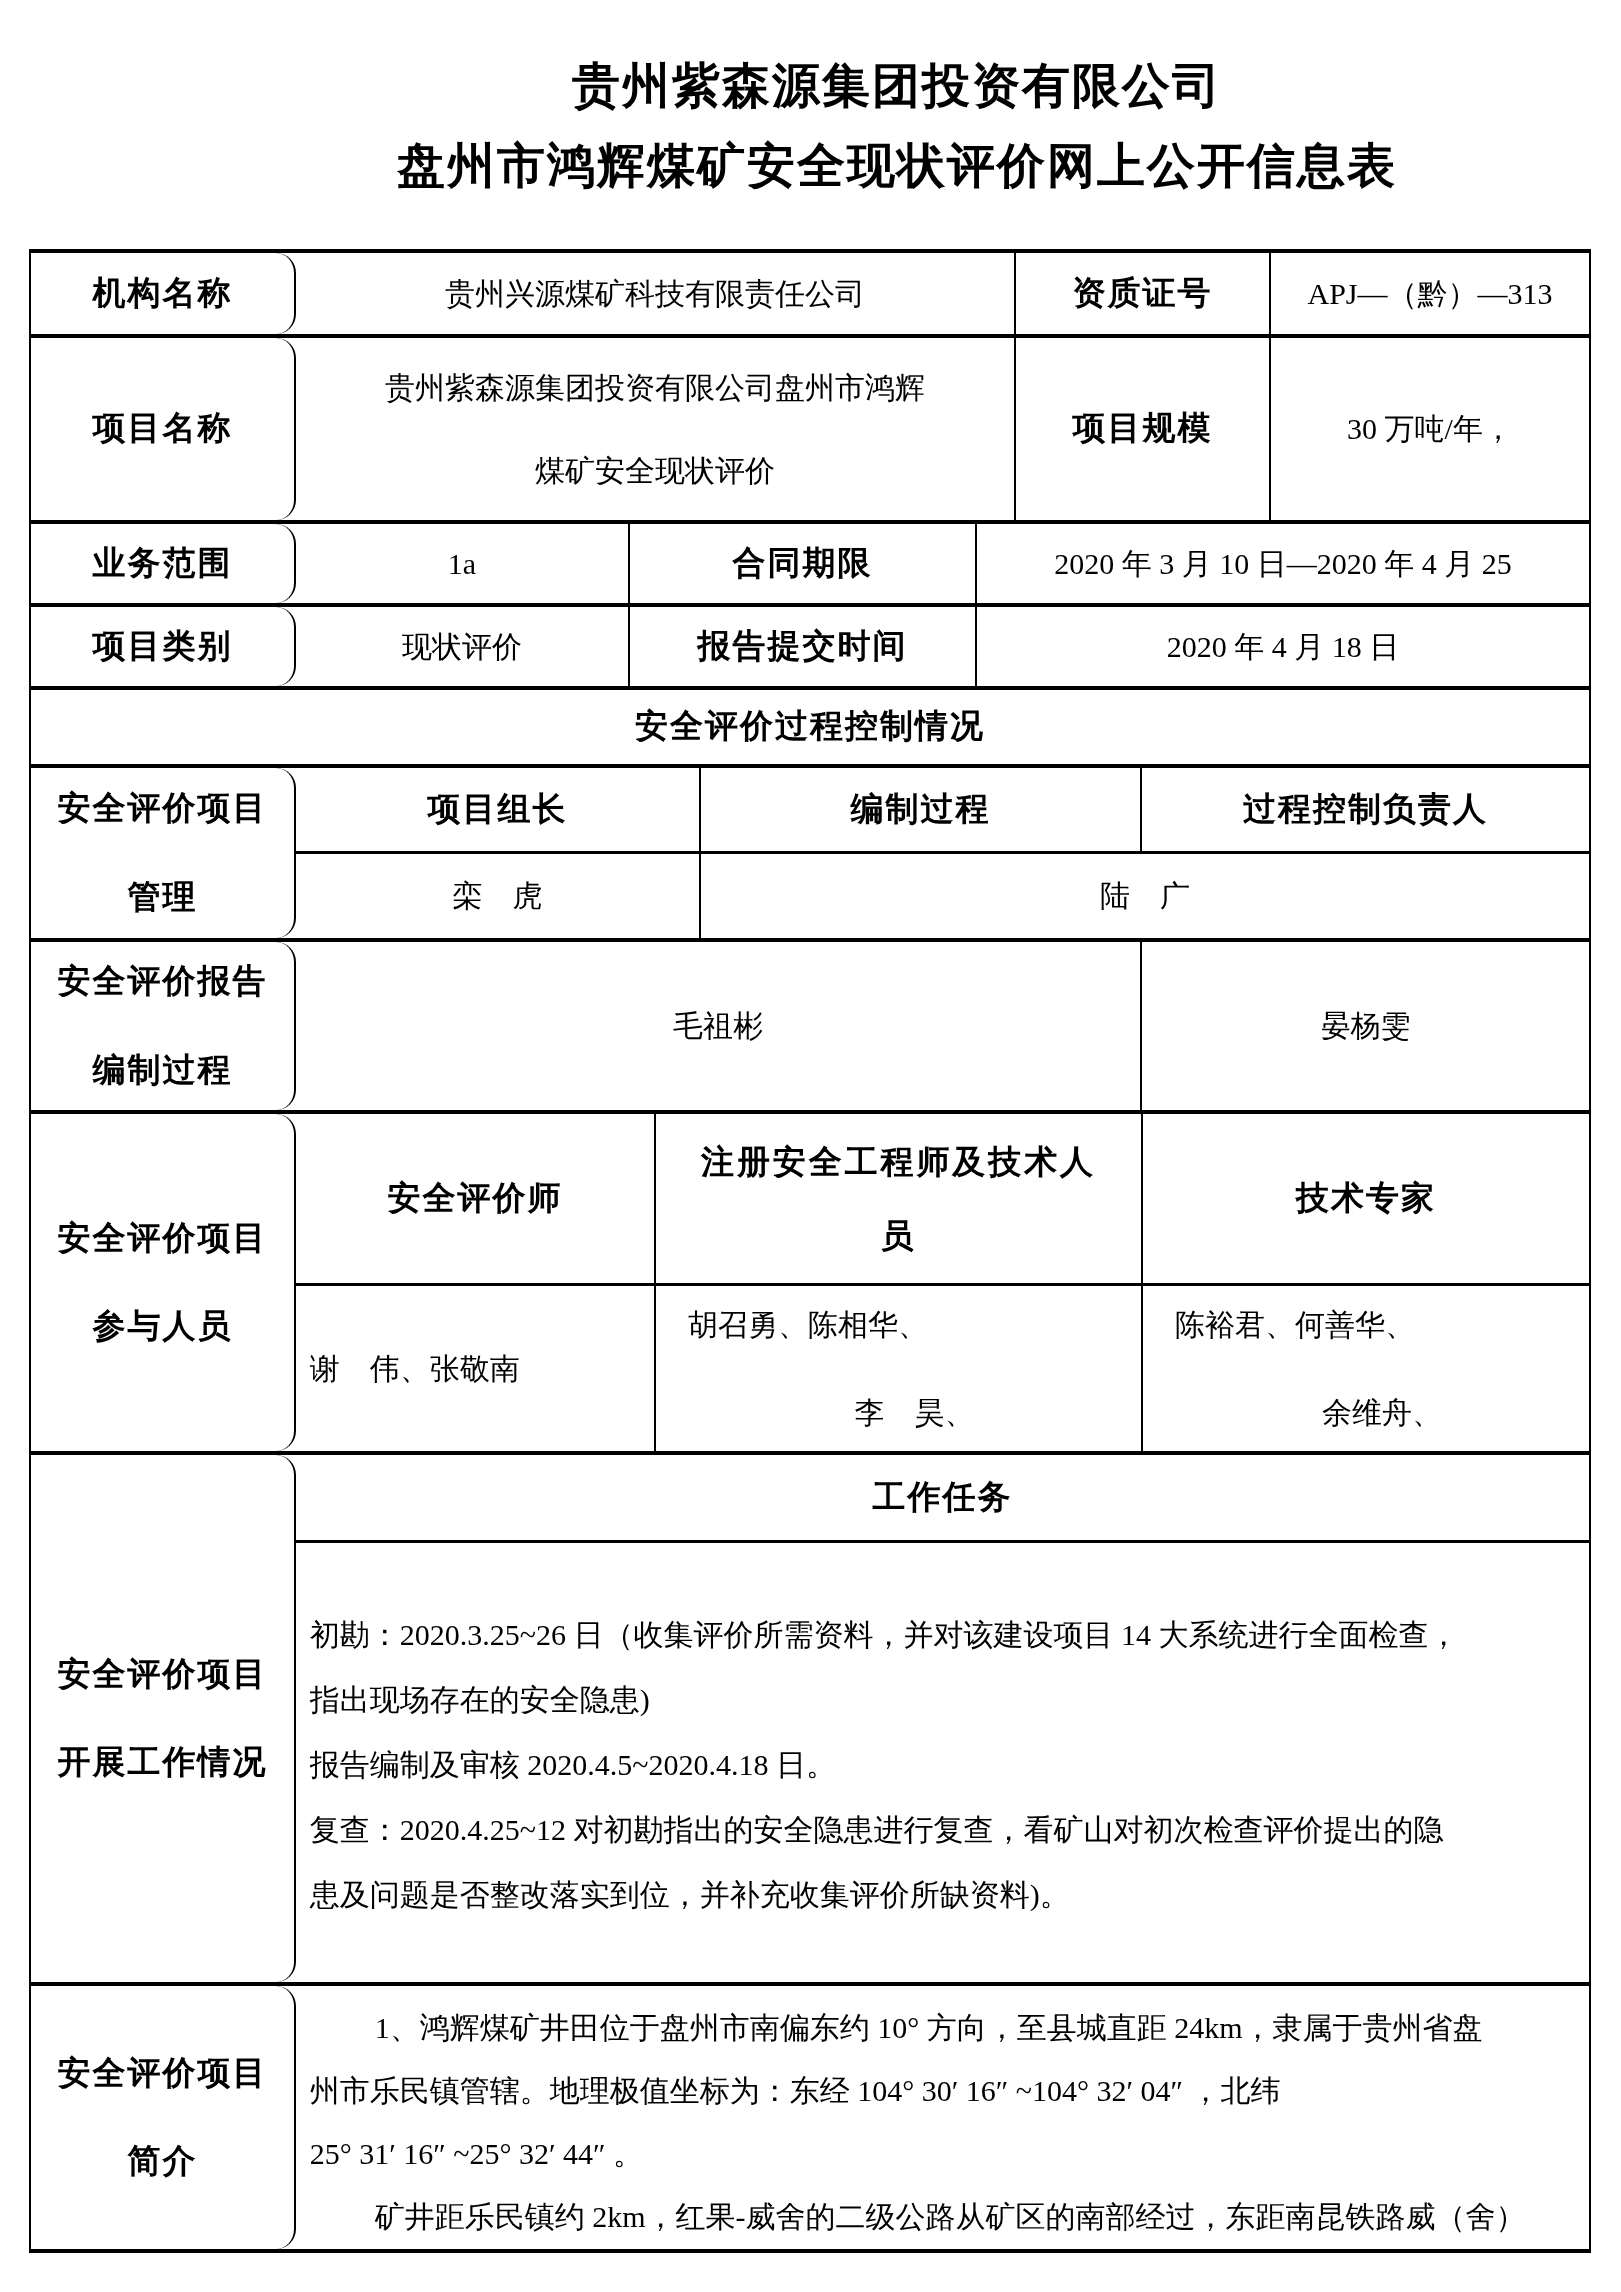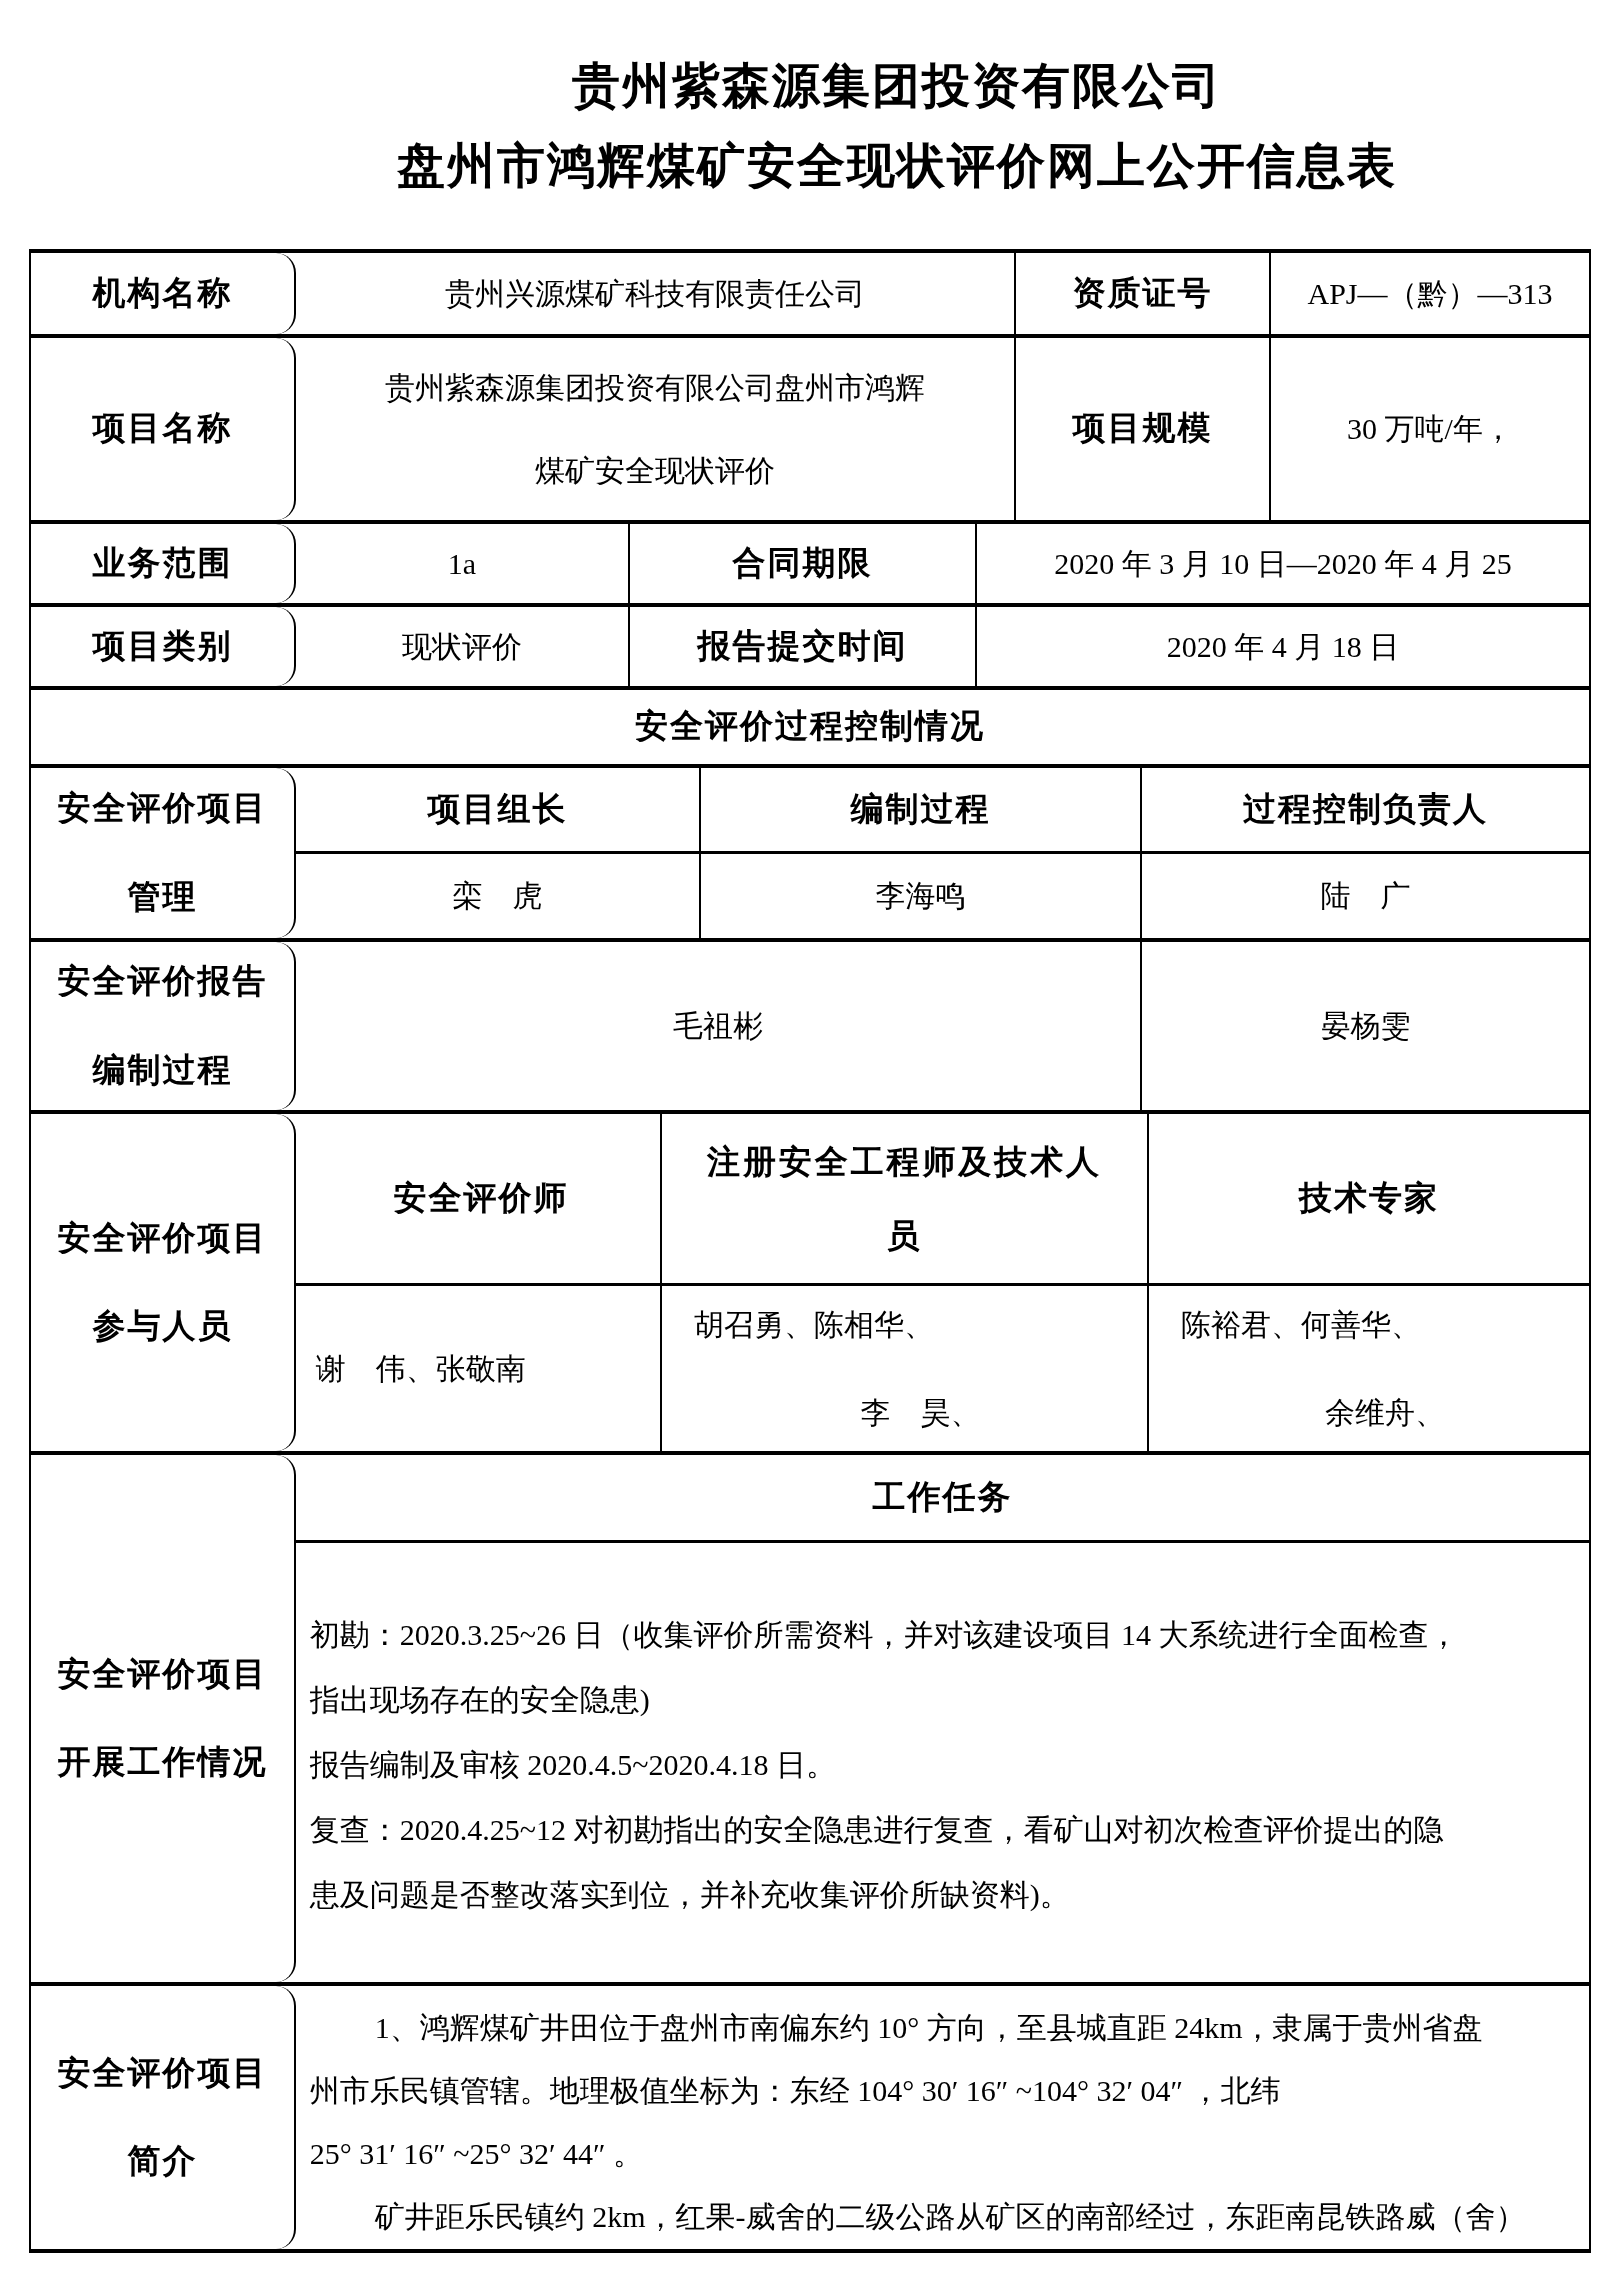--- a/index.html
+++ b/index.html
@@ -30,21 +30,21 @@
   .c.last { border-right: none; }
   .grow { flex: 1; }
 
   .lab { font-weight: bold; font-size: 33px; letter-spacing: 2px; }
   .val { font-size: 30px; }
 
   .w270 { width: 265px; border-radius: 20px; } .w735 { width: 720px; } .w260 { width: 255px; }
   .w341 { width: 334px; } .w354 { width: 347px; }
   .w413 { width: 405px; } .w450 { width: 441px; }
   .w863 { width: 846px; }
-  .w367 { width: 360px; margin-left: 6px; } .w497 { width: 487px; }
+  .w367 { width: 360px; } .w497 { width: 487px; }
 
   .s1 { height: 85px; } .s2 { height: 186px; } .s3 { height: 83px; } .s4 { height: 83px; }
   .s5 { height: 78px; } .s6 { height: 174px; } .s7 { height: 172px; } .s8 { height: 341px; }
   .s9 { height: 531px; } .s10 { height: 263px; }
 
   .rp { display: flex; flex-direction: column; flex: 1; }
   .sr { display: flex; border-bottom: 3.9px solid #000; align-items: stretch; }
   .sr.srb { border-bottom: none; flex: 1; }
   .s6 .sra { height: 86px; } .s7 .sra { height: 78px; }
   .s8 .sra { height: 172px; } .s9 .sra { height: 88px; }
@@ -119,21 +119,20 @@
       <span>管理</span>
     </div>
     <div class="rp">
       <div class="sr sra">
         <div class="c w413 lab">项目组长</div>
         <div class="c w450 lab">编制过程</div>
         <div class="c grow last lab">过程控制负责人</div>
       </div>
       <div class="sr srb">
         <div class="c w413 val">栾　虎</div>
-        <div class="c w450 val">李海鸣</div>
         <div class="c grow last val">陆　广</div>
       </div>
     </div>
   </div>
 
   <div class="sec s7">
     <div class="c w270 lab labcol">
       <span>安全评价报告</span>
       <span>编制过程</span>
     </div>

